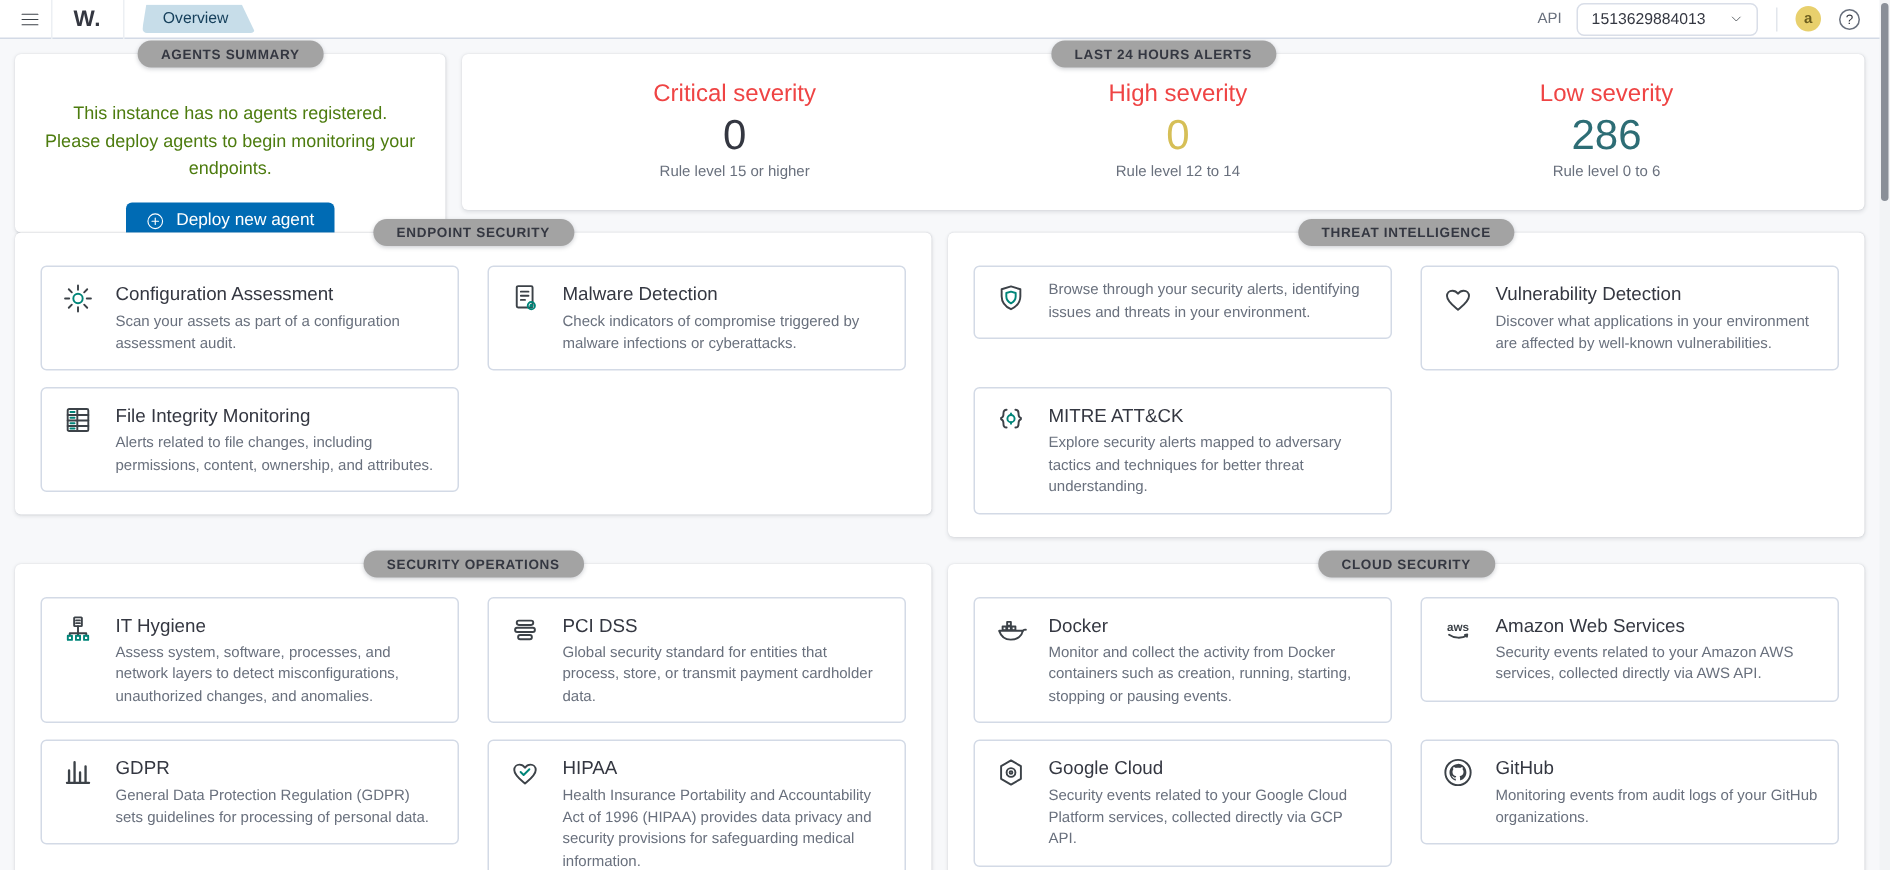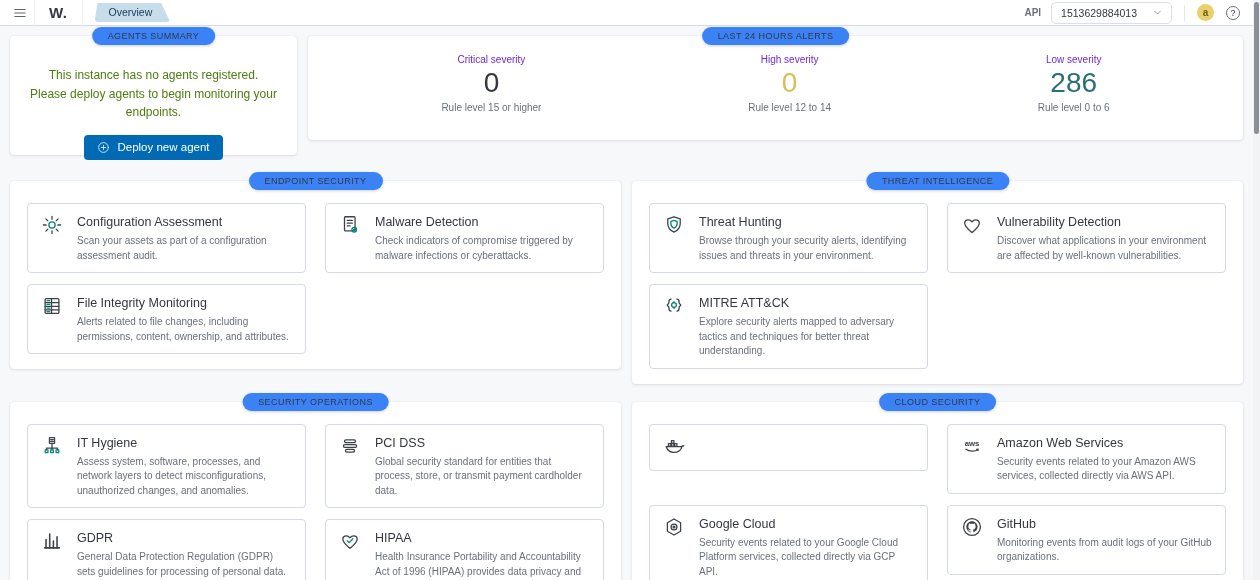--- a/index.html
+++ b/index.html
@@ -8,58 +8,58 @@
 
   
   .topbar { position:relative; height:26px; background:#fff; border-bottom:1px solid #d3dae6;
     display:flex; align-items:center; padding:0 10px; z-index:5; }
   .menu-btn { width:20px; height:20px; display:flex; align-items:center; justify-content:center; cursor:pointer; }
   .logo { font-weight:700; font-size:15px; letter-spacing:.5px; padding:0 14px; margin-left:4px;
     border-left:1px solid #eceff3; border-right:1px solid #eceff3; height:26px; line-height:26px; cursor:pointer; }
   .tab { margin-left:12px; background:#c7dde9; color:#16405c; font-size:10.5px; padding:3px 18px 4px 14px;
     clip-path:polygon(4% 0, 88% 0, 100% 100%, 0 100%); border-radius:3px; cursor:pointer; }
   .top-spacer { flex:1; }
-  .api-label { font-size:10px; font-weight:700; color:#69707d; margin-right:10px; }
+  .api-label { font-size:10px; font-weight:400; color:#69707d; margin-right:10px; }
   .api-select { display:flex; align-items:center; gap:16px; border:1px solid #d9dee8; border-radius:5px;
     background:#fff; padding:4px 9px; font-size:10.5px; color:#343741; cursor:pointer; }
   .top-divider { width:1px; height:16px; background:#e2e6ec; margin:0 12px; }
   .avatar { width:17px; height:17px; border-radius:50%; background:#e8d06d; color:#6b5d1e;
     font-size:10px; font-weight:700; display:flex; align-items:center; justify-content:center; cursor:pointer; }
   .help { width:14px; height:14px; border-radius:50%; border:1px solid #69707d; color:#343741;
     font-size:9px; display:flex; align-items:center; justify-content:center; margin-left:12px; margin-right:10px; cursor:pointer; }
 
   
   .scrollbar { position:absolute; top:0; right:0; width:7px; height:580px; background:#f2f3f5; z-index:9; }
   .scroll-thumb { position:absolute; top:2px; left:1px; width:5px; height:132px; background:#8a8f98; border-radius:3px; }
 
   
   .content { position:absolute; left:10px; right:17px; top:36px; }
   .row { display:flex; gap:11px; }
   .row1 { align-items:flex-start; }
-  .row2 { margin-top:26px; }
+  .row2 { }
   .row3 { margin-top:18px; }
 
   .panel { position:relative; background:#fff; border-radius:4px;
     box-shadow:0 1px 3px rgba(55,65,80,.14), 0 0 1px rgba(55,65,80,.12); }
-  .pill { position:absolute; top:-9px; left:50%; transform:translateX(-50%); background:#3b82f6;
-    border-radius:14px; padding:4px 16px; font-size:9px; font-weight:400; letter-spacing:.05em;
+  .pill { position:absolute; top:-9px; left:50%; transform:translateX(-50%); background:#a3a3a3;
+    border-radius:14px; padding:4px 16px; font-size:9px; font-weight:700; letter-spacing:.05em;
     color:#343741; box-shadow:0 1px 3px rgba(55,65,80,.25); white-space:nowrap; z-index:2; }
 
   
   .agents { width:287px; flex:none; height:119px; padding:22px 18px 14px; text-align:center; }
   .agents-text { font-size:12px; color:#4d7c0f; line-height:1.55; margin-top:8px; }
   .deploy-btn { margin:13px auto 0; display:inline-flex; align-items:center; gap:7px; background:#006bb4;
     color:#fff; border:none; border-radius:4px; font-size:11.5px; padding:6px 13px; cursor:pointer;
     font-family:"Liberation Sans", sans-serif; }
 
   
   .alerts { flex:1; height:104px; display:flex; justify-content:space-around;
     padding:18px 30px 8px; }
   .stat { text-align:center; }
-  .stat-label { font-size:10px; color:#6d28d9; }
+  .stat-label { font-size:16px; color:#ef4444; }
   .stat-value { font-size:28px; font-weight:400; margin:2px 0 3px; cursor:pointer; }
   .stat-sub { font-size:10px; color:#69707d; }
 
   
   .section { flex:1; padding:22px 17px 15px; align-self:flex-start; }
   .cards { display:grid; grid-template-columns:1fr 1fr; gap:11px 19px; align-items:start; }
   .card { border:1px solid #d3dae6; border-radius:4px; background:#fff; padding:9px 13px;
     display:flex; gap:12px; cursor:pointer; }
   .card-icon { width:24px; flex:none; padding-top:1px; color:#be185d; }
   .card-title { font-size:12.5px; color:#343741; margin:2px 0 5px; }
@@ -180,21 +180,20 @@
       <div class="pill">THREAT INTELLIGENCE</div>
       <div class="cards">
         <div class="card">
           <div class="card-icon">
             <svg class="icon" width="22" height="22" viewBox="0 0 24 24">
                 <path d="M12 3.2l6.8 2.1v5c0 4.4-2.8 7.6-6.8 9.5-4-1.9-6.8-5.1-6.8-9.5v-5z"></path>
                 <path class="accent" d="M12 7l3.4 1v2.6c0 2.2-1.4 3.9-3.4 4.9-2-1-3.4-2.7-3.4-4.9V8z"></path>
               </svg>
           </div>
           <div>
-            <div class="card-title">Threat Hunting</div>
             <div class="card-desc">Browse through your security alerts, identifying issues and threats in your environment.</div>
           </div>
         </div>
         <div class="card">
           <div class="card-icon">
             <svg class="icon" width="22" height="22" viewBox="0 0 24 24">
                 <path d="M12 20.2l-1.1-.9C6.3 15.5 4 13 4 10.2 4 8 5.7 6.3 7.9 6.3c1.6 0 3.1.8 4.1 2.2 1-1.4 2.5-2.2 4.1-2.2 2.2 0 3.9 1.7 3.9 3.9 0 2.8-2.3 5.3-6.9 9.1l-1.1.9z"></path>
               </svg>
           </div>
           <div>
@@ -287,20 +286,24 @@
           <div class="card-icon">
             <svg class="icon" width="22" height="22" viewBox="0 0 24 24">
                 <path d="M3.4 12.6h17.2c-.4 1.9-1.3 3.4-2.7 4.5-1.6 1.3-3.8 1.9-6.1 1.9-3.8 0-6.9-1.9-8.4-6.4z"></path>
                 <path d="M20.6 12.6c.7-.7 1.5-1 2.2-.8"></path>
                 <rect x="5.9" y="9.4" width="2.7" height="2.7"></rect>
                 <rect x="9.2" y="9.4" width="2.7" height="2.7"></rect>
                 <rect x="12.5" y="9.4" width="2.7" height="2.7"></rect>
                 <rect x="9.2" y="6.1" width="2.7" height="2.7"></rect>
               </svg>
           </div>
+          <div>
+            <div class="card-title">Docker</div>
+            <div class="card-desc">Monitor and collect the activity from Docker containers such as creation, running, starting, stopping or pausing events.</div>
+          </div>
         </div>
         <div class="card">
           <div class="card-icon">
             <svg class="icon" width="22" height="22" viewBox="0 0 24 24">
                 <text x="12" y="12.5" text-anchor="middle" font-size="8.5" font-weight="bold" font-family="sans-serif" fill="#3c4248" stroke="none">aws</text>
                 <path d="M5.5 15.5c3.7 2.6 9.3 2.7 13 .6M17.1 15.6l1.6-.3-.2 1.6"></path>
               </svg>
           </div>
           <div>
             <div class="card-title">Amazon Web Services</div>

